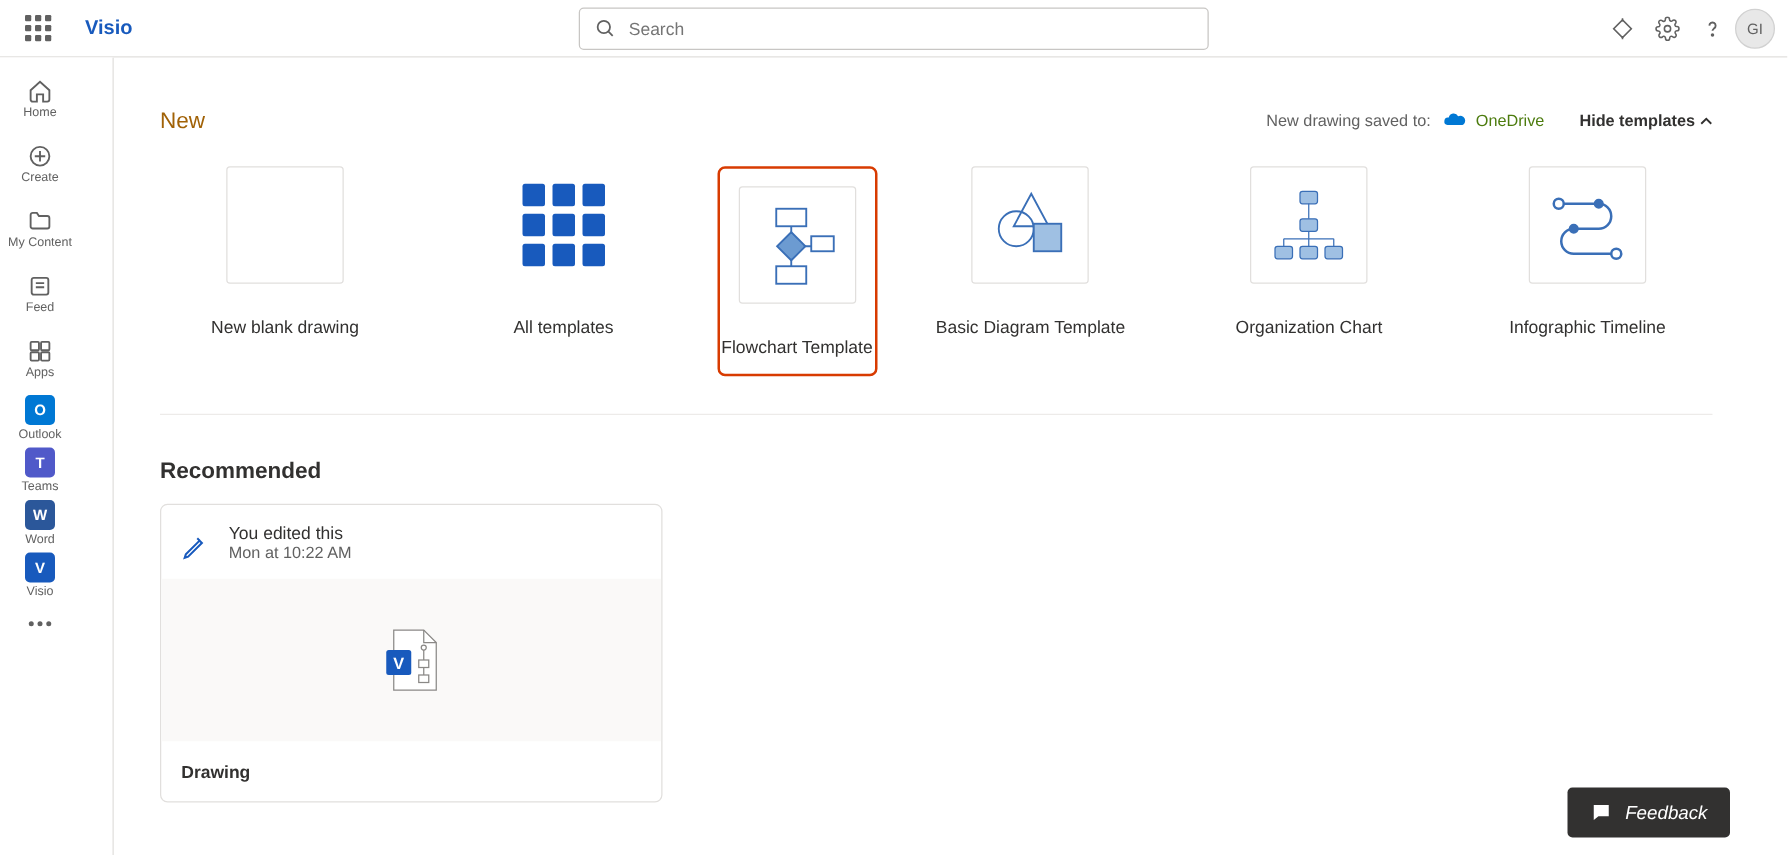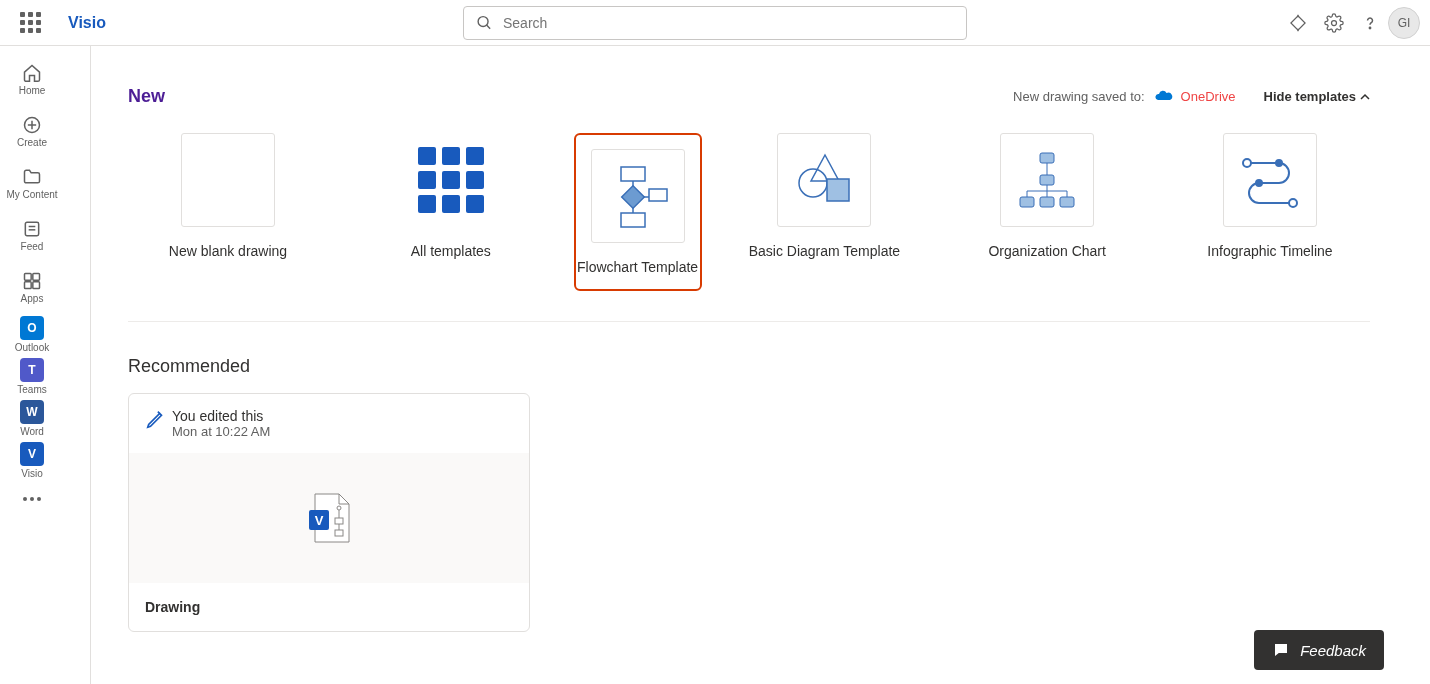--- a/index.html
+++ b/index.html
@@ -166,32 +166,32 @@
     padding: 40px 60px 0 60px;
     overflow: auto;
   }
   .new-header {
     display: flex;
     align-items: center;
     margin-bottom: 26px;
   }
   .new-title {
     font-size: 18px;
-    font-weight: 700;
-    color: #4c1d95;
+    font-weight: 400;
+    color: #a16207;
   }
   .new-right {
     margin-left: auto;
     display: flex;
     align-items: center;
     gap: 8px;
     font-size: 13px;
     color: #616161;
   }
-  .onedrive-text { color: #ef4444; }
+  .onedrive-text { color: #4d7c0f; }
   .hide-templates {
     margin-left: 20px;
     font-weight: 600;
     color: #323130;
     cursor: pointer;
     font-size: 13px;
     display:flex;
     align-items:center;
     gap:4px;
   }
@@ -199,21 +199,21 @@
     display: flex;
     justify-content: space-between;
     padding-bottom: 30px;
     border-bottom: 1px solid #edebe9;
   }
   .template-card {
     width: 200px;
     display: flex;
     flex-direction: column;
     align-items: center;
-    gap: 16px;
+    gap: 26px;
     cursor: pointer;
   }
   .template-thumb {
     width: 94px;
     height: 94px;
     border: 1px solid #e1dfdd;
     border-radius: 3px;
     background: #fff;
     display: flex;
     align-items: center;
@@ -236,35 +236,35 @@
     gap: 6px;
   }
   .all-templates-grid span {
     background: #185abd;
     border-radius: 2px;
   }
   
   .rec-title {
     margin-top: 34px;
     font-size: 18px;
-    font-weight: 400;
+    font-weight: 700;
     color: #323130;
     margin-bottom: 16px;
   }
   .rec-card {
     width: 402px;
     border: 1px solid #e1dfdd;
     border-radius: 6px;
     overflow: hidden;
     cursor: pointer;
   }
   .rec-card-head {
     display: flex;
-    align-items: flex-start;
-    gap: 5px;
+    align-items: flex-end;
+    gap: 16px;
     padding: 14px 16px;
   }
   .rec-pencil {
     width: 22px; height: 22px;
     color: #185abd;
   }
   .rec-head-text1 { font-size: 14px; color: #323130; }
   .rec-head-text2 { font-size: 13px; color: #616161; }
   .rec-preview {
     height: 130px;

